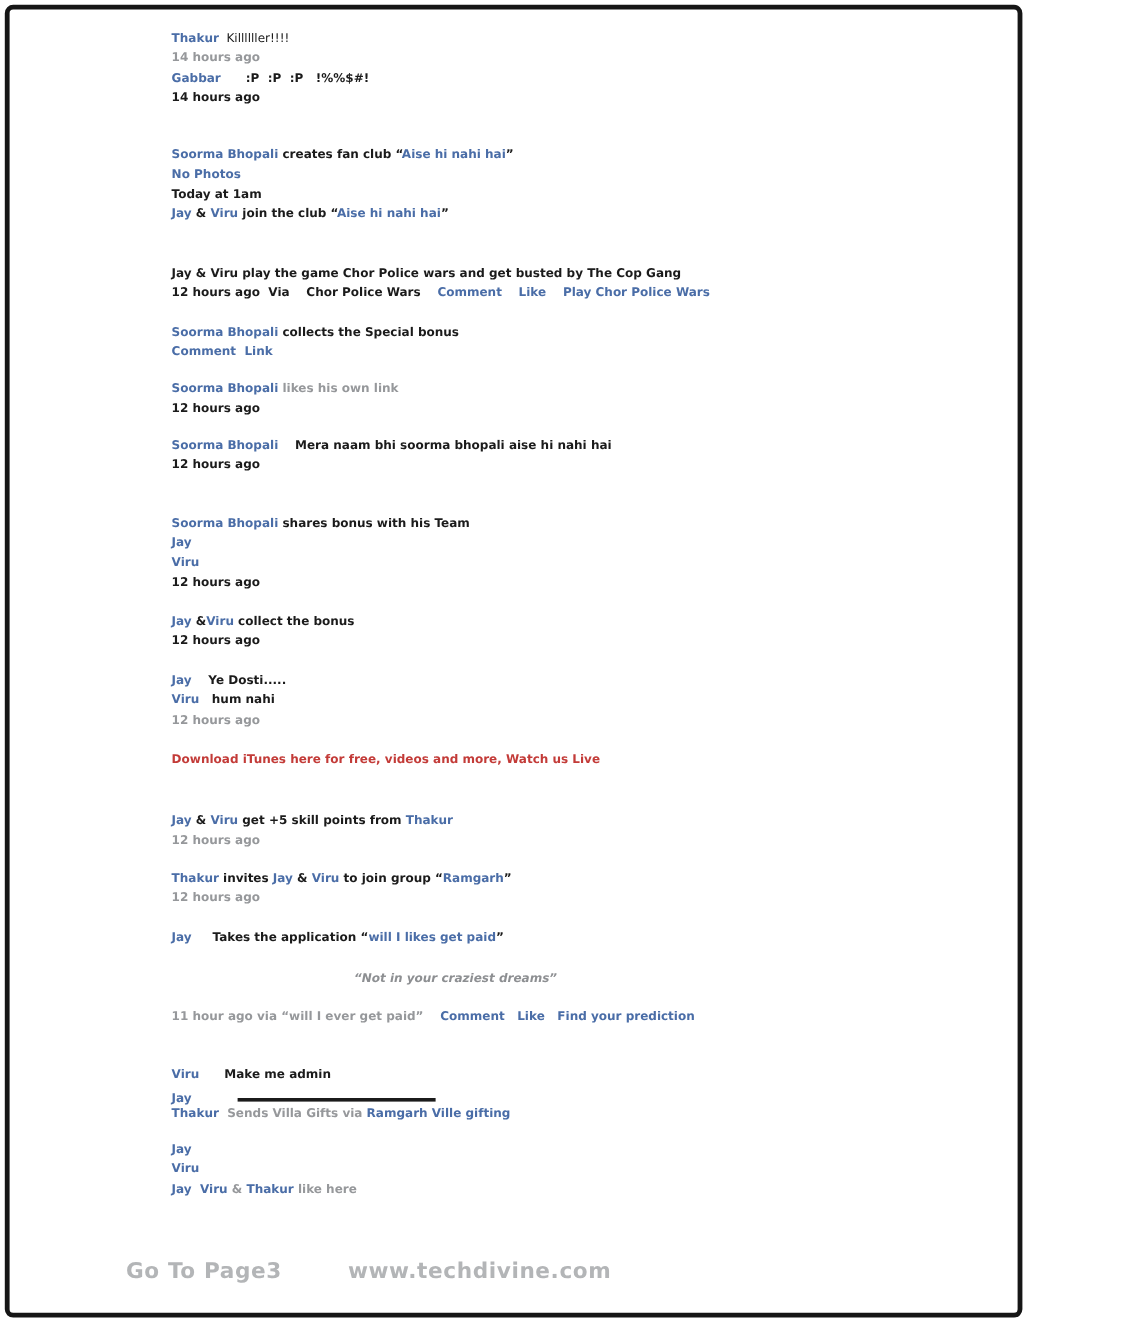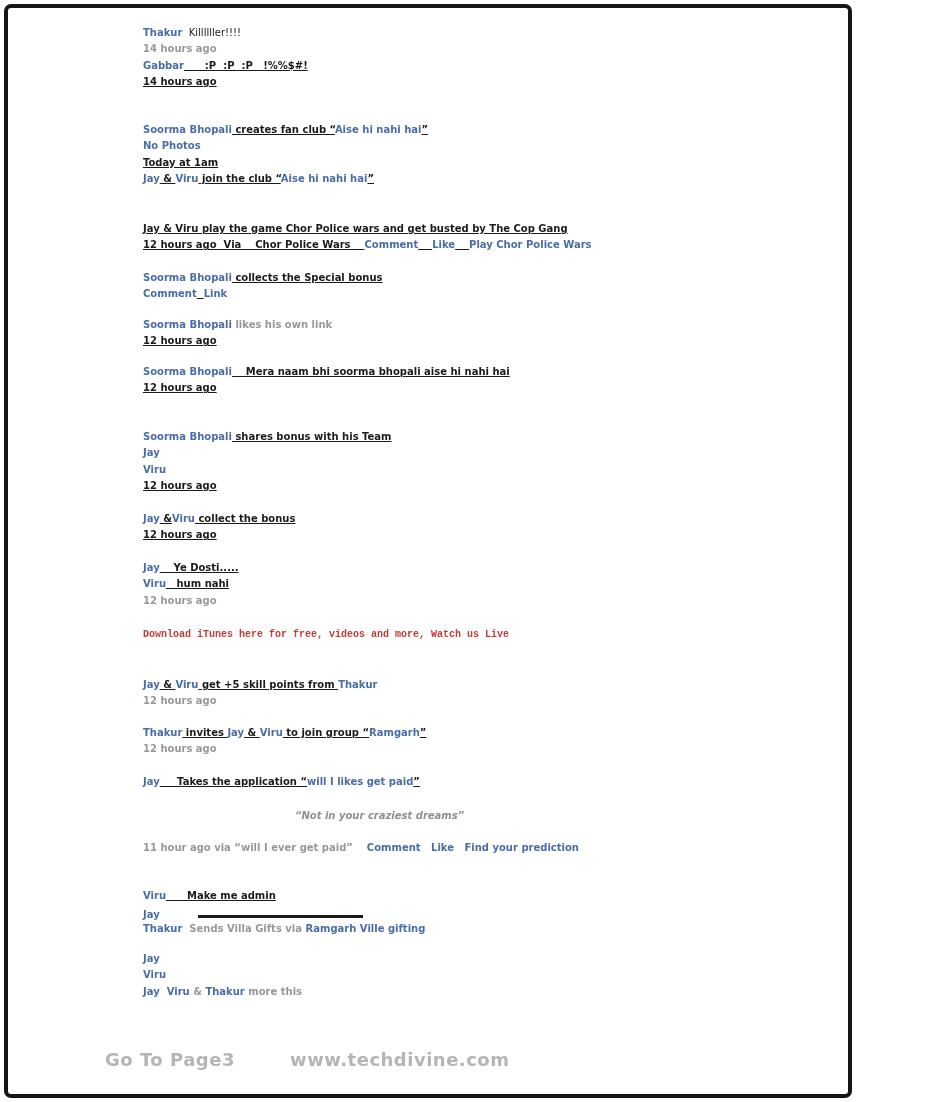--- a/index.html
+++ b/index.html
@@ -16,24 +16,24 @@
     background:#ffffff;
   }
   .block{position:absolute;left:135px;}
   .line{
     white-space:pre;
     font-size:10px;
     line-height:16.4px;
     height:16.4px;
   }
   .s-n{color:var(--link,#4a6da7);font-weight:bold;}
-  .s-b{color:var(--text,#1b1b1b);font-weight:bold;text-decoration:underline;}
+  .s-b{color:var(--text,#1b1b1b);font-weight:bold;}
   .s-r{color:var(--text,#1b1b1b);font-weight:normal;}
   .s-m{color:var(--muted,#96989b);font-weight:bold;}
-  .s-red{color:var(--red,#c33b38);font-weight:bold;font-family:Liberation Mono, monospace;}
+  .s-red{color:var(--red,#c33b38);font-weight:bold;}
   .s-i{color:var(--quote,#8d8f92);font-weight:bold;font-style:italic;}
   .s-u{
     display:inline-block;width:165px;margin-left:38px;height:11px;
     border-bottom:3px solid var(--text,#1b1b1b);
   }
   .footer-item{
     position:absolute;
     font-size:18px;font-weight:bold;
     color:var(--footer,#b3b5b7);
     letter-spacing:0.5px;
@@ -111,18 +111,18 @@
         <div class="line"><span class="s-m">11 hour ago via “will I ever get paid”    </span><span class="s-n">Comment</span><span class="s-m">   </span><span class="s-n">Like</span><span class="s-m">   </span><span class="s-n">Find your prediction</span></div>
       </div>
       <div class="block" style="top: 880px; left: 135px;">
         <div class="line"><span class="s-n">Viru</span><span class="s-b">      Make me admin</span></div>
         <div class="line"><span class="s-n">Jay</span><span class="s-u"></span></div>
         <div class="line"><span class="s-n">Thakur</span><span class="s-m">  Sends Villa Gifts via </span><span class="s-n">Ramgarh Ville gifting</span></div>
       </div>
       <div class="block" style="top: 943px; left: 135px;">
         <div class="line"><span class="s-n">Jay</span></div>
         <div class="line"><span class="s-n">Viru</span></div>
-        <div class="line"><span class="s-n">Jay</span><span class="s-m">  </span><span class="s-n">Viru</span><span class="s-m"> &amp; </span><span class="s-n">Thakur</span><span class="s-m"> more this</span></div>
+        <div class="line"><span class="s-n">Jay</span><span class="s-m">  </span><span class="s-n">Viru</span><span class="s-m"> &amp; </span><span class="s-n">Thakur</span><span class="s-m"> like here</span></div>
       </div>
     </div>
   <div class="footer-item" id="footer-goto">Go To Page3</div>
   <div class="footer-item" id="footer-site">www.techdivine.com</div>
 </div>
 
 </body></html>

